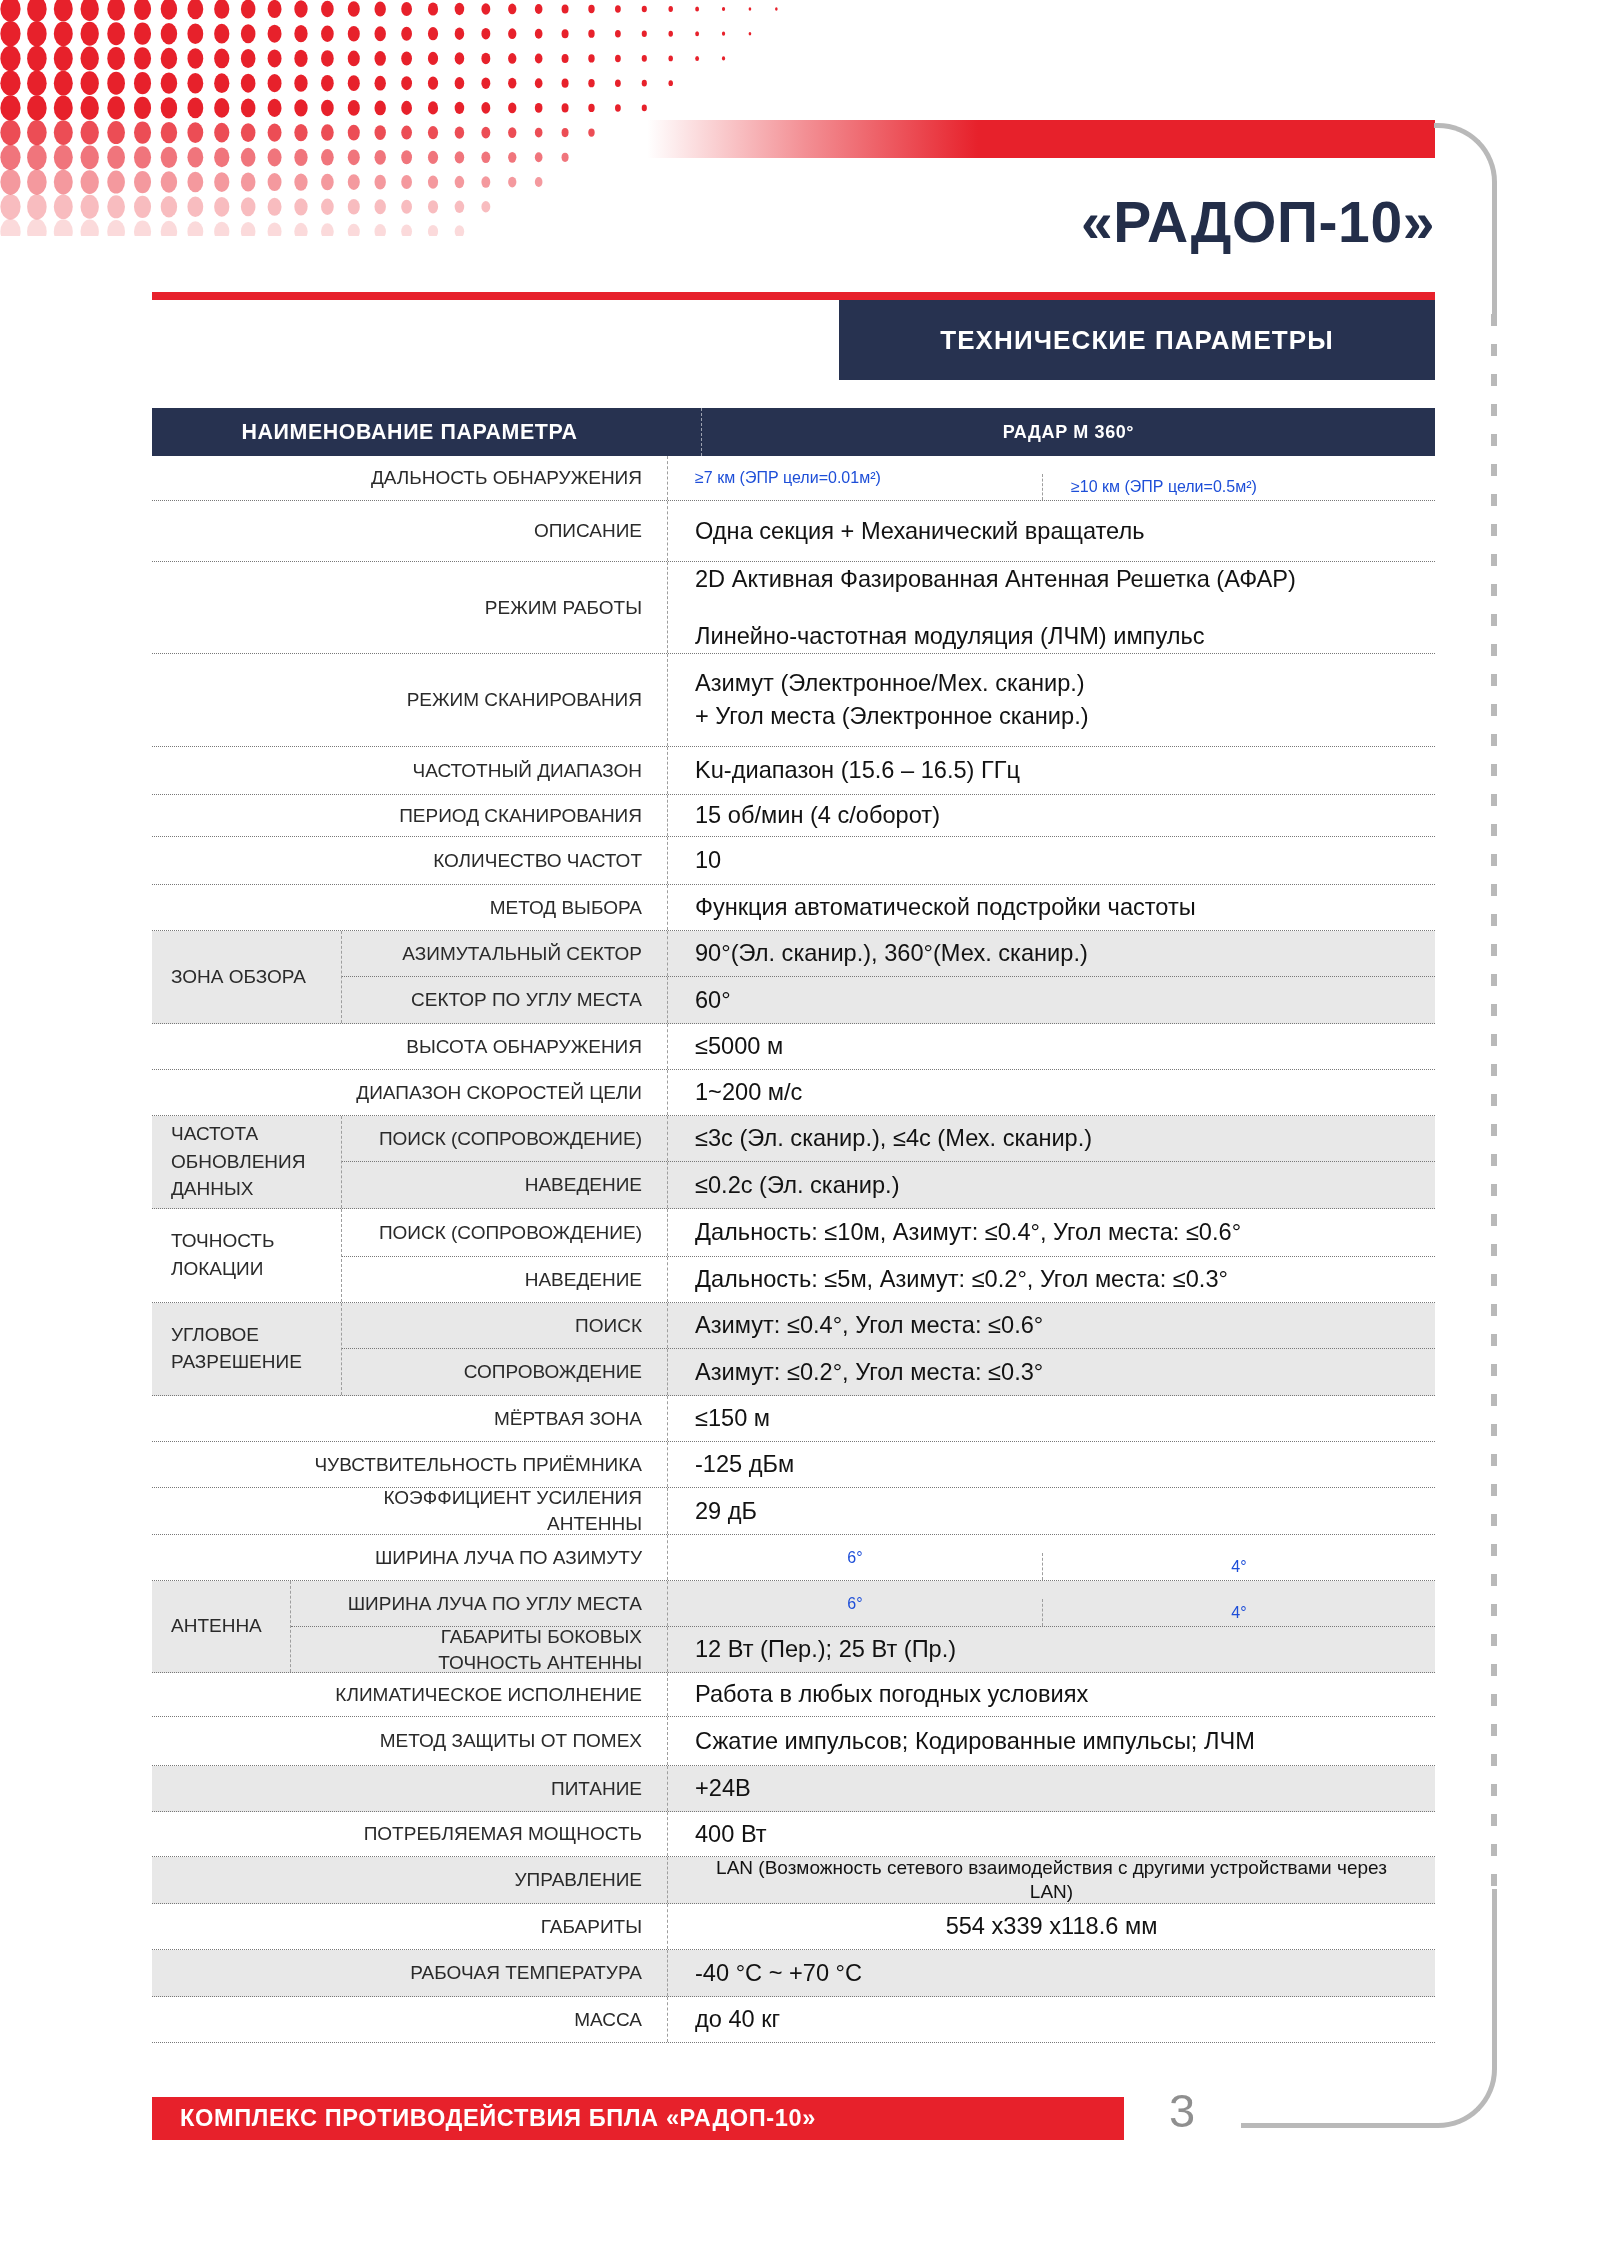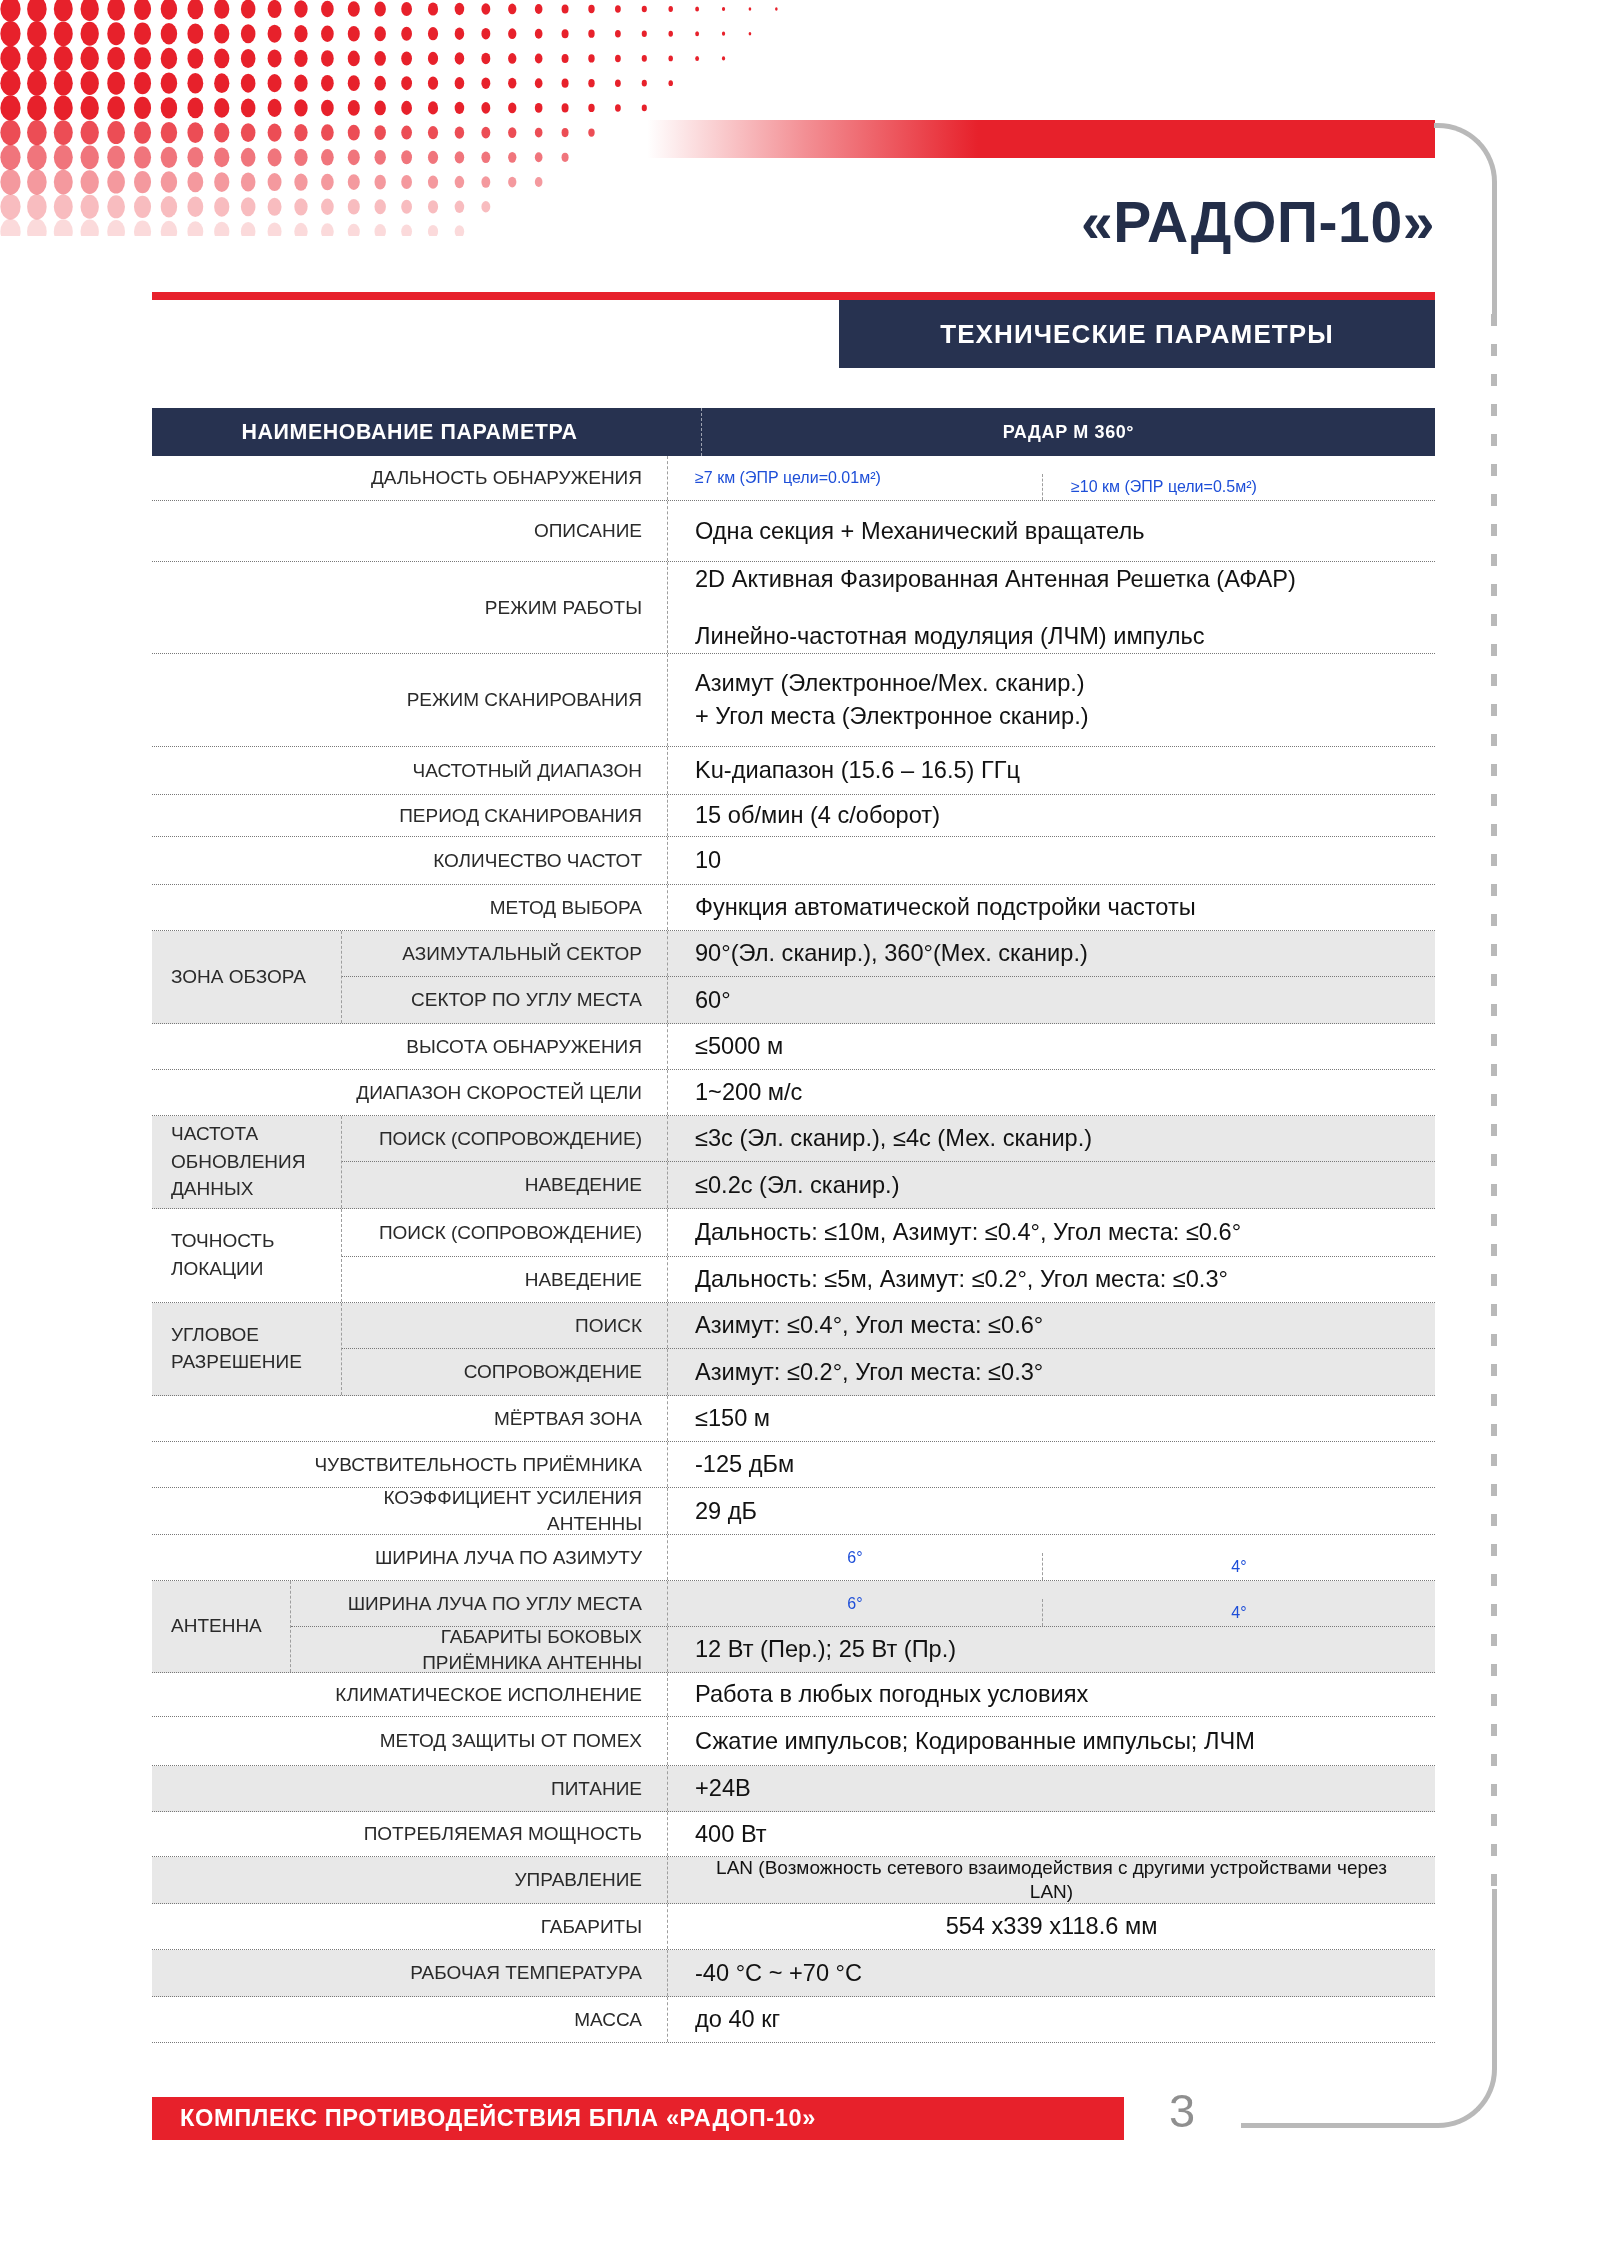--- a/index.html
+++ b/index.html
@@ -13,21 +13,21 @@
   
   .red-band { position:absolute; left:647px; top:120px; width:788px; height:38px;
     background:linear-gradient(90deg, rgba(231,33,43,0) 0%, rgba(231,33,43,.5) 20%, #e7212b 42%); }
 
   
   .title { position:absolute; left:810px; top:189px; width:625px; text-align:right;
     font-size:57px; font-weight:700; color:#232e49; letter-spacing:0.6px; }
 
   
   .accent-strip { position:absolute; left:152px; top:292px; width:1283px; height:8.4px; background:#e7212b; }
-  .section-box { position:absolute; left:839px; top:300px; width:596px; height:68px;
+  .section-box { position:absolute; left:839px; top:300px; width:596px; height:80px;
     background:#273250; color:#fff; display:flex; align-items:center; justify-content:center;
     font-size:26px; font-weight:700; letter-spacing:1.1px; }
 
   
   .tbl { position:absolute; left:152px; top:408px; width:1283px; }
   .thead { display:flex; height:48px; background:#273250; color:#fff;gap:34px; }
   .thead .h1 { width:515px; display:flex; align-items:center; justify-content:center;
     font-size:21.4px; font-weight:700; letter-spacing:0.6px; }
   .thead .h2 { flex:1; border-left:1.7px dashed rgba(255,255,255,.55); display:flex;
     align-items:center; justify-content:center; font-size:18px; font-weight:700; letter-spacing:0.6px; }
@@ -558,21 +558,21 @@
                 <div class="vline">ШИРИНА ЛУЧА ПО УГЛУ МЕСТА</div>
               </div>
               <div class="vsplit">
                 <div class="sub sub1 center">6°</div>
                 <div class="sub sub2 center">4°</div>
               </div>
             </div>
             <div class="irow" style="height: 45px;">
               <div class="cell-label" style="width: 376px;">
                 <div class="vline">ГАБАРИТЫ БОКОВЫХ</div>
-                <div class="vline">ПРИЁМНИКА АНТЕННЫ</div>
+                <div class="vline">ТОЧНОСТЬ АНТЕННЫ</div>
               </div>
               <div class="cell-value">
                 <div class="vline">12 Вт (Пер.); 25 Вт (Пр.)</div>
               </div>
             </div>
           </div>
         </div>
         <div class="row" style="height: 44px;">
           <div class="cell-label">
             <div class="vline">КЛИМАТИЧЕСКОЕ ИСПОЛНЕНИЕ</div>

